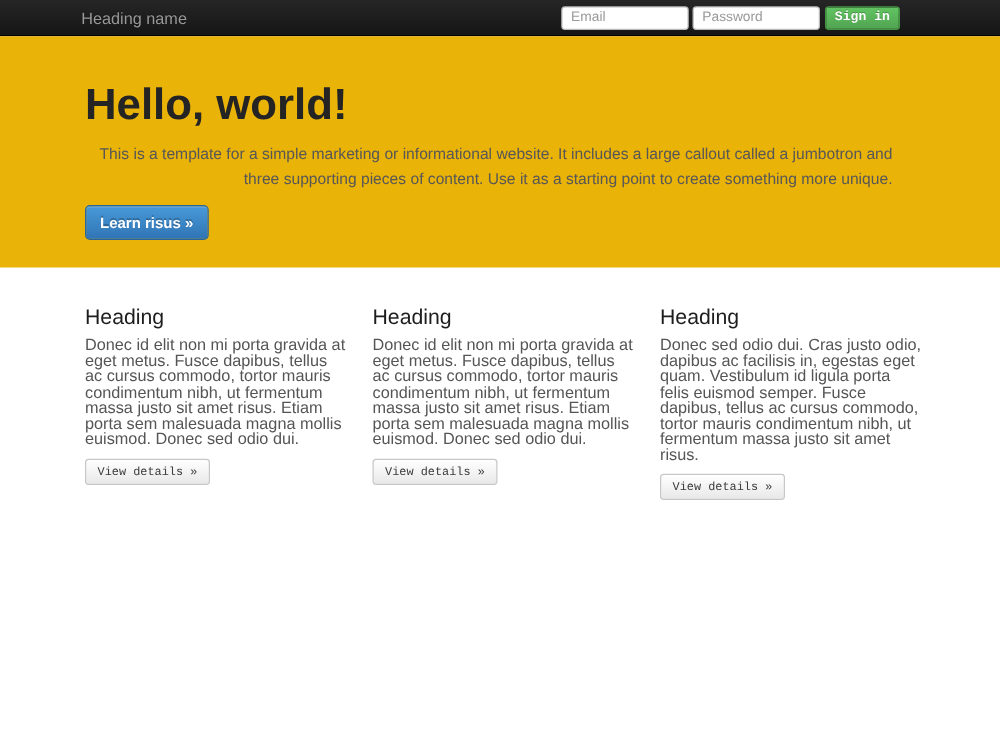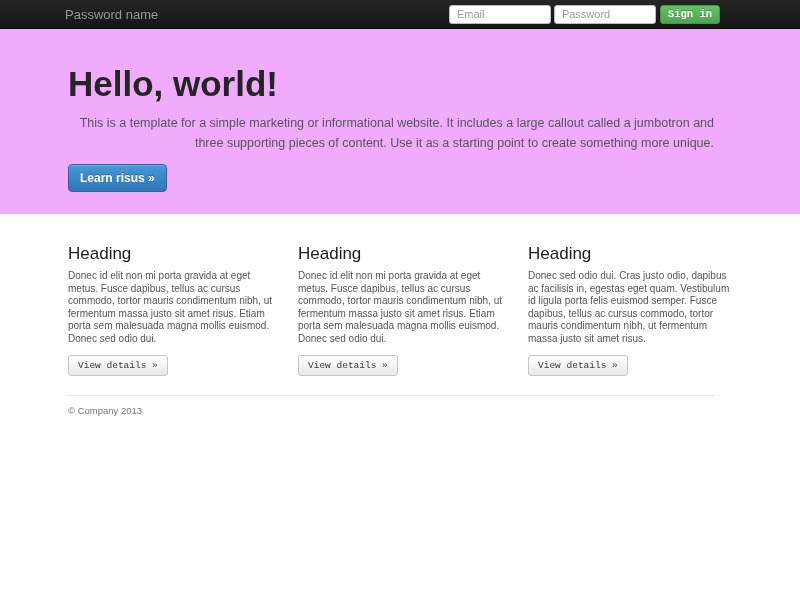--- a/index.html
+++ b/index.html
@@ -56,21 +56,21 @@
     color: #fff;
     text-shadow: 0 -1px 0 rgba(0,0,0,.25);
     background: linear-gradient(#62c462, #51a351);
     border: 1px solid #459445;
     border-radius: 3px;
     cursor: pointer;
   }
 
   
   .jumbotron {
-    background: #f0abfc;
+    background: #eab308;
     padding: 36px 0 22px 0;
   }
   .container { width: 646px; margin-left: 68px; }
   .jumbotron h1 {
     font-size: 35px;
     line-height: 38px;
     font-weight: bold;
     color: #242424;
     margin-bottom: 10px;
   }
@@ -106,21 +106,21 @@
   }
   .col { width: 211px; }
   .col h2 {
     font-size: 17px;
     line-height: 20px;
     font-weight: normal;
     color: #1d1d1d;
     margin-bottom: 6px;
   }
   .col p {
-    font-size: 10px;
+    font-size: 13px;
     line-height: 12.5px;
     color: #555;
     margin-bottom: 9px;
   }
   .btn-default {
     display: inline-block;
     padding: 4px 9px;
     font-size: 9.5px;
     font-family: Liberation Mono, monospace;
     color: #3a3a3a;
@@ -141,21 +141,21 @@
   .copyright {
     font-size: 9.5px;
     color: #767676;
   }
 </style>
 </head>
 <body>
 
 <header class="navbar">
   <div class="navbar-inner">
-    <span class="brand">Password name</span>
+    <span class="brand">Heading name</span>
     <form class="nav-form">
       <input type="text" placeholder="Email" style="">
       <input type="password" placeholder="Password" style="">
       <button type="submit" class="btn-signin">Sign in</button>
     </form>
   </div>
 </header>
 
 <section class="jumbotron">
   <div class="container">
@@ -177,19 +177,13 @@
       <p>Donec id elit non mi porta gravida at eget metus. Fusce dapibus, tellus ac cursus commodo, tortor mauris condimentum nibh, ut fermentum massa justo sit amet risus. Etiam porta sem malesuada magna mollis euismod. Donec sed odio dui.</p>
       <a class="btn-default">View details »</a>
     </div>
     <div class="col">
       <h2>Heading</h2>
       <p>Donec sed odio dui. Cras justo odio, dapibus ac facilisis in, egestas eget quam. Vestibulum id ligula porta felis euismod semper. Fusce dapibus, tellus ac cursus commodo, tortor mauris condimentum nibh, ut fermentum massa justo sit amet risus.</p>
       <a class="btn-default">View details »</a>
     </div>
   </div>
 
-  <div class="footer-wrap">
-    <hr>
-    <footer>
-      <p class="copyright">© Company 2013</p>
-    </footer>
-  </div>
 </main>
 
 </body></html>

